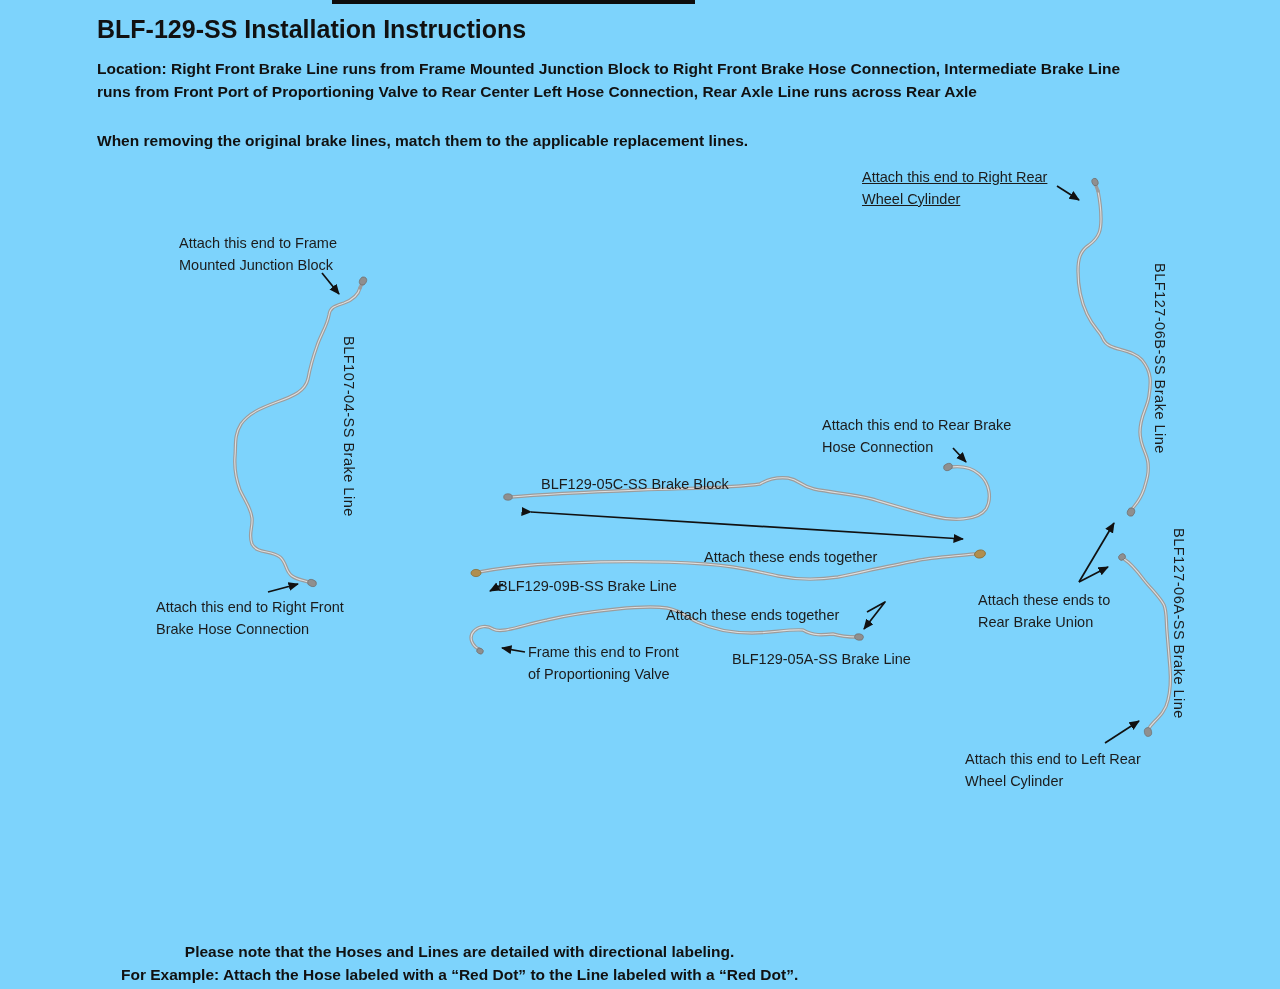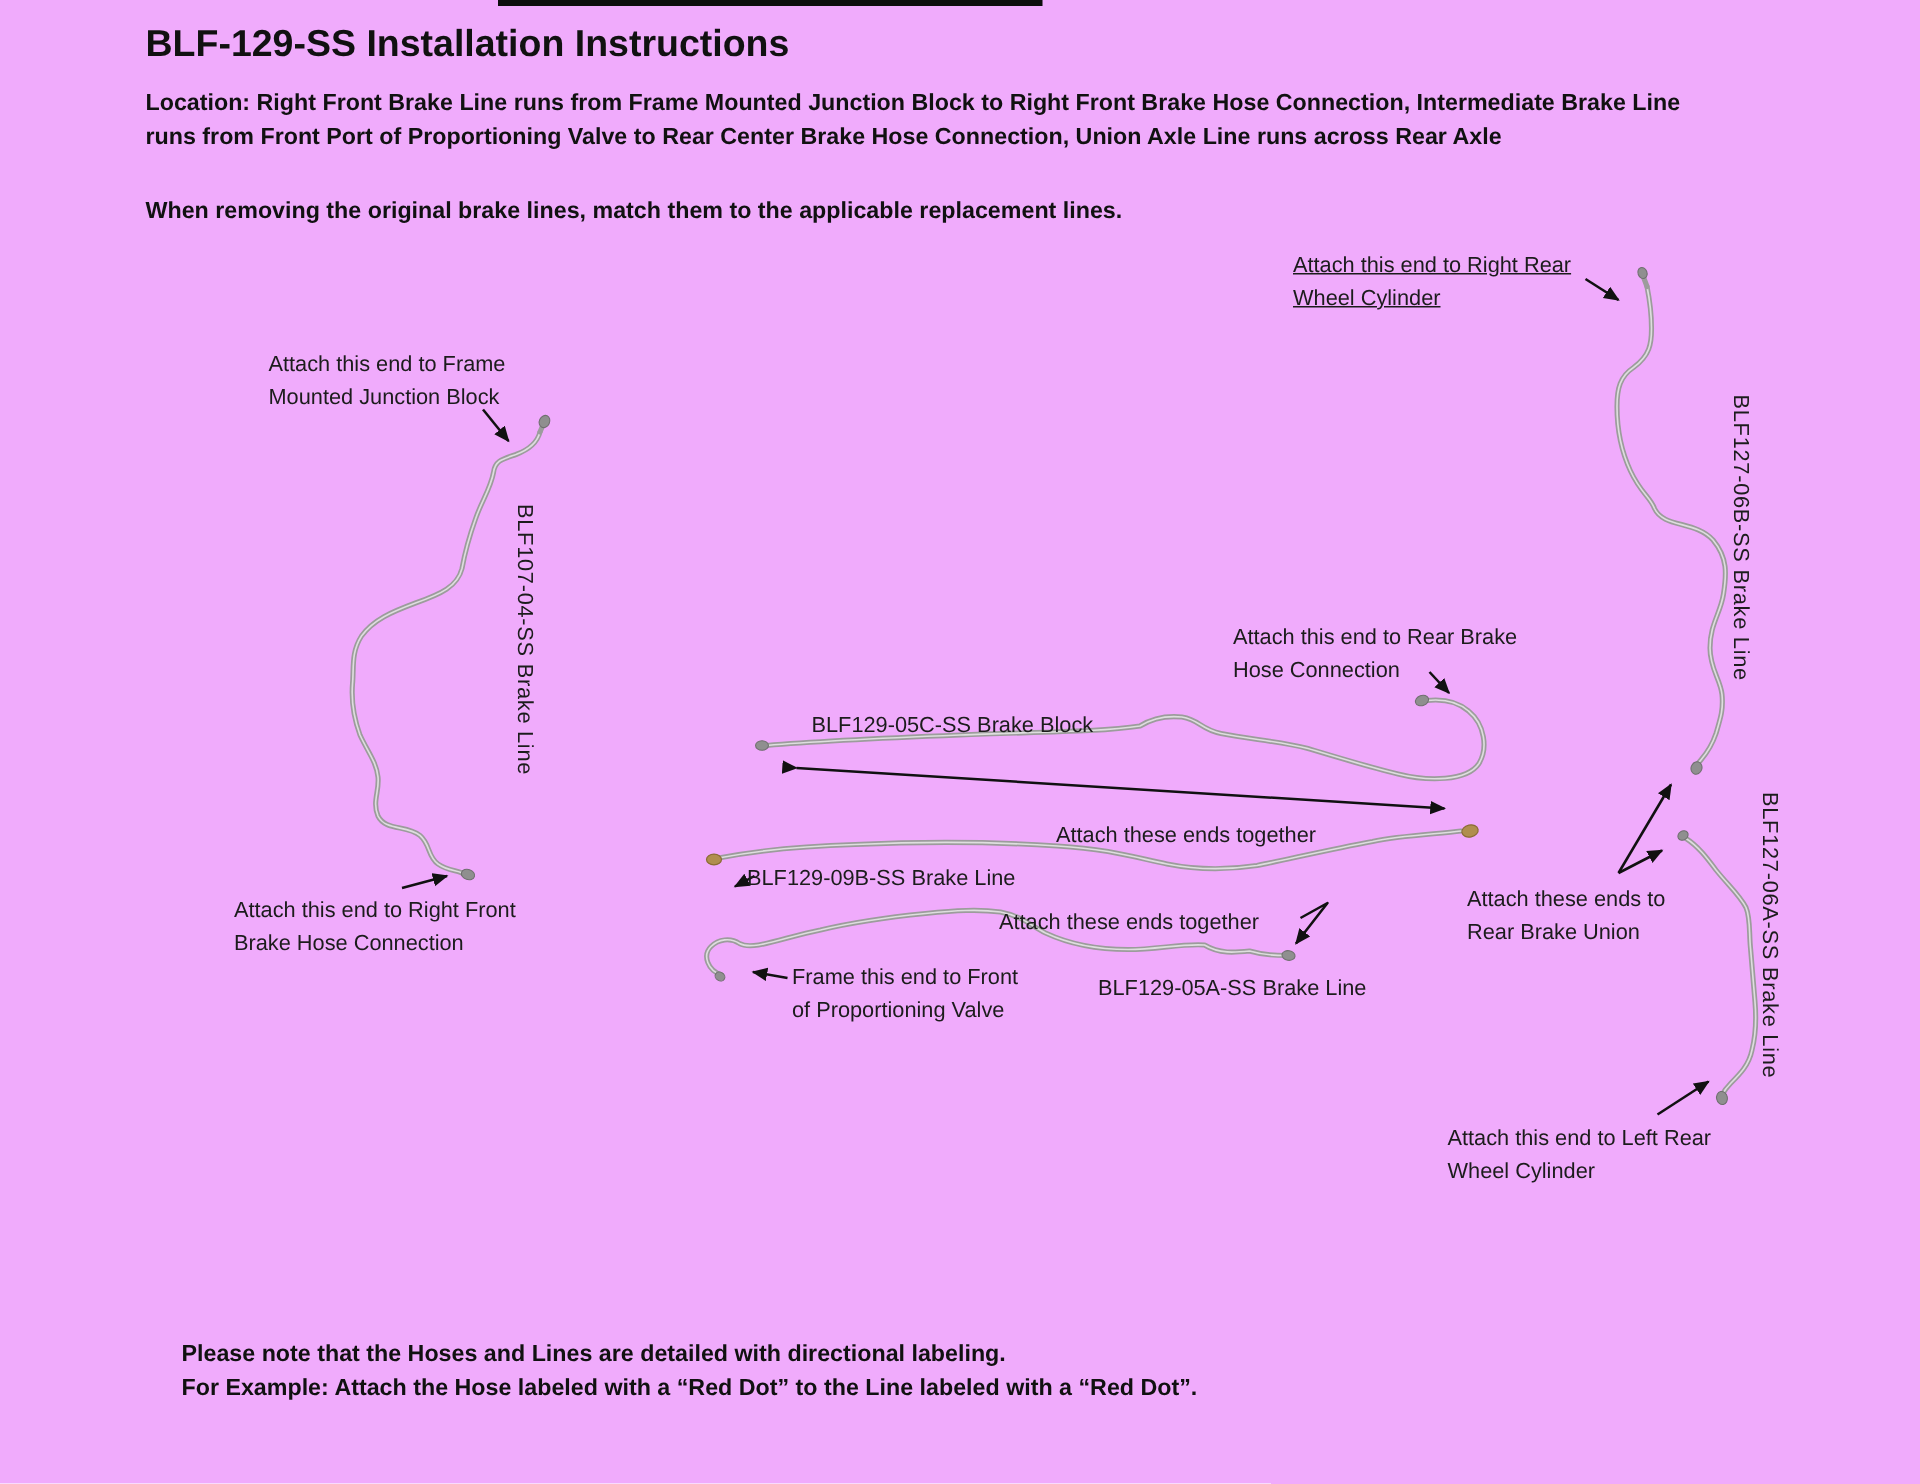--- a/index.html
+++ b/index.html
@@ -1,40 +1,40 @@
 <!DOCTYPE html>
 <html><head>
 <meta charset="utf-8">
 <style>
   html,body{margin:0;padding:0;background:#fff;}
   #page{
     position:relative;
     width:1280px;height:989px;
-    background:#f0abfc;
+    background:#7dd3fc;
     font-family:"Liberation Sans", sans-serif;
     color:#1b1b1b;
     overflow:hidden;
   }
   .abs{position:absolute;}
   #top-bar{
     left:332px;top:0;width:363px;height:4px;
     background:#0d0d0d;
   }
   #title{
     left:97px;top:15px;
     font-size:25px;font-weight:bold;color:#111;
     letter-spacing:0px; white-space:nowrap;
   }
   .para{
     font-size:15.5px;font-weight:bold;color:#111;
     line-height:23px;white-space:nowrap;
   }
   #location{left:97px;top:57px;}
   #intro{left:97px;top:129px;}
-  #footer{left:121px;top:891px;}
+  #footer{left:121px;top:940px;text-align:center;}
   .note{
     font-size:14.5px;font-weight:normal;color:#1c1c1c;
     line-height:22px;white-space:nowrap;
   }
   .vlabel{
     font-size:14.5px;color:#1c1c1c;
     writing-mode:vertical-rl;
     white-space:nowrap;
     letter-spacing:0.5px;
   }
@@ -49,21 +49,21 @@
 <body>
 
 <div id="page">
 
   <div id="top-bar" class="abs"></div>
 
   <div id="title" class="abs">BLF-129-SS Installation Instructions</div>
 
   <div id="location" class="abs para">
     <div>Location: Right Front Brake Line runs from Frame Mounted Junction Block to Right Front Brake Hose Connection, Intermediate Brake Line</div>
-    <div>runs from Front Port of Proportioning Valve to Rear Center Brake Hose Connection, Union Axle Line runs across Rear Axle</div>
+    <div>runs from Front Port of Proportioning Valve to Rear Center Left Hose Connection, Rear Axle Line runs across Rear Axle</div>
   </div>
 
   <div id="intro" class="abs para">When removing the original brake lines, match them to the applicable replacement lines.</div>
 
   <svg width="1280" height="989" viewBox="0 0 1280 989">
     <defs>
       <marker id="ah" markerUnits="userSpaceOnUse" markerWidth="12" markerHeight="10" refX="9.5" refY="4.5" orient="auto">
         <path d="M0,0 L10.5,4.5 L0,9 Z" fill="#111"></path>
       </marker>
     </defs>

